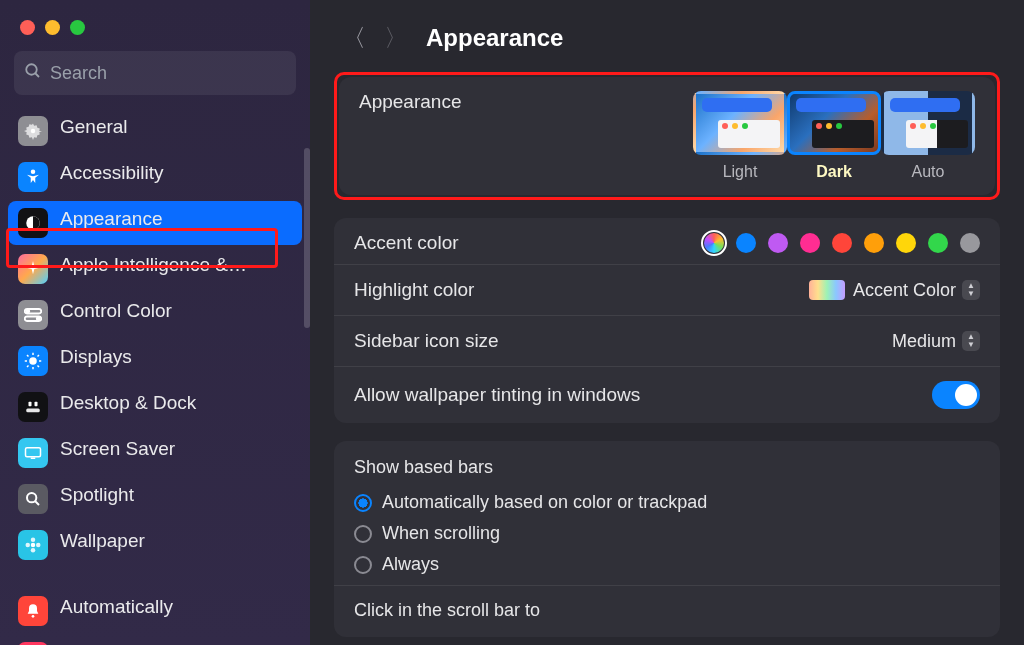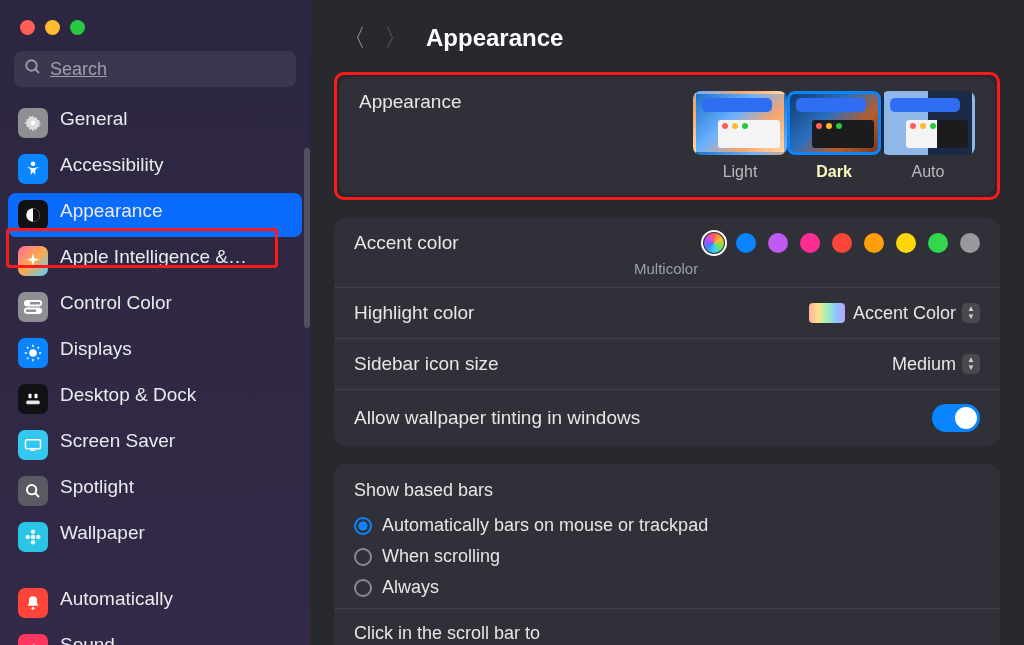--- a/index.html
+++ b/index.html
@@ -21,30 +21,29 @@
       position: relative;
     }
     .traffic-lights { display: flex; gap: 10px; padding: 8px 20px 16px 20px; }
     .tl { width: 15px; height: 15px; border-radius: 50%; }
     .tl-red { background: #ff5f57; }
     .tl-yellow { background: #febc2e; }
     .tl-green { background: #28c840; }
     .search-wrap { padding: 0 14px 14px 14px; }
     .search {
       width: 100%;
-      height: 36px;
+      height: 44px;
       border-radius: 8px;
       background: rgba(255,255,255,0.07);
       display: flex;
       align-items: center;
       padding: 1px 10px;
       gap: 8px;
       color: #9aa0aa;
       font-size: 18px;
-      text-decoration: underline;
     }
     .nav { padding: 0 8px; overflow: hidden; }
     .nav-item {
       display: flex;
       align-items: flex-start;
       gap: 12px;
       padding: 7px 10px;
       border-radius: 8px;
       font-size: 19px;
       color: #eaeaec;
@@ -353,21 +352,20 @@
             <div class="acc" style="background:#0a84ff"></div>
             <div class="acc" style="background:#bf5af2"></div>
             <div class="acc" style="background:#ff2d92"></div>
             <div class="acc" style="background:#ff453a"></div>
             <div class="acc" style="background:#ff9f0a"></div>
             <div class="acc" style="background:#ffd60a"></div>
             <div class="acc" style="background:#32d74b"></div>
             <div class="acc" style="background:#98989d"></div>
           </div>
         </div>
-        <div class="acc-label">Multicolor</div>
       </div>
 
       <div class="row">
         <div class="row-label">Highlight color</div>
         <div class="pill">
           <div class="grad-swatch"></div>
           <div class="select">
               <span>Accent Color</span>
               <div class="updown">▲<br>▼</div>
             </div>
@@ -387,21 +385,21 @@
         <div class="toggle"></div>
       </div>
     </div>
 
     <div class="card">
       <div class="section">
         <div class="sec-title">Show based bars</div>
         <div class="radiogrp">
           <label class="radio">
               <span class="rb on"></span>
-              <span>Automatically bars on mouse or trackpad</span>
+              <span>Automatically based on color or trackpad</span>
             </label>
           <label class="radio">
               <span class="rb"></span>
               <span>When scrolling</span>
             </label>
           <label class="radio">
               <span class="rb"></span>
               <span>Always</span>
             </label>
         </div>

